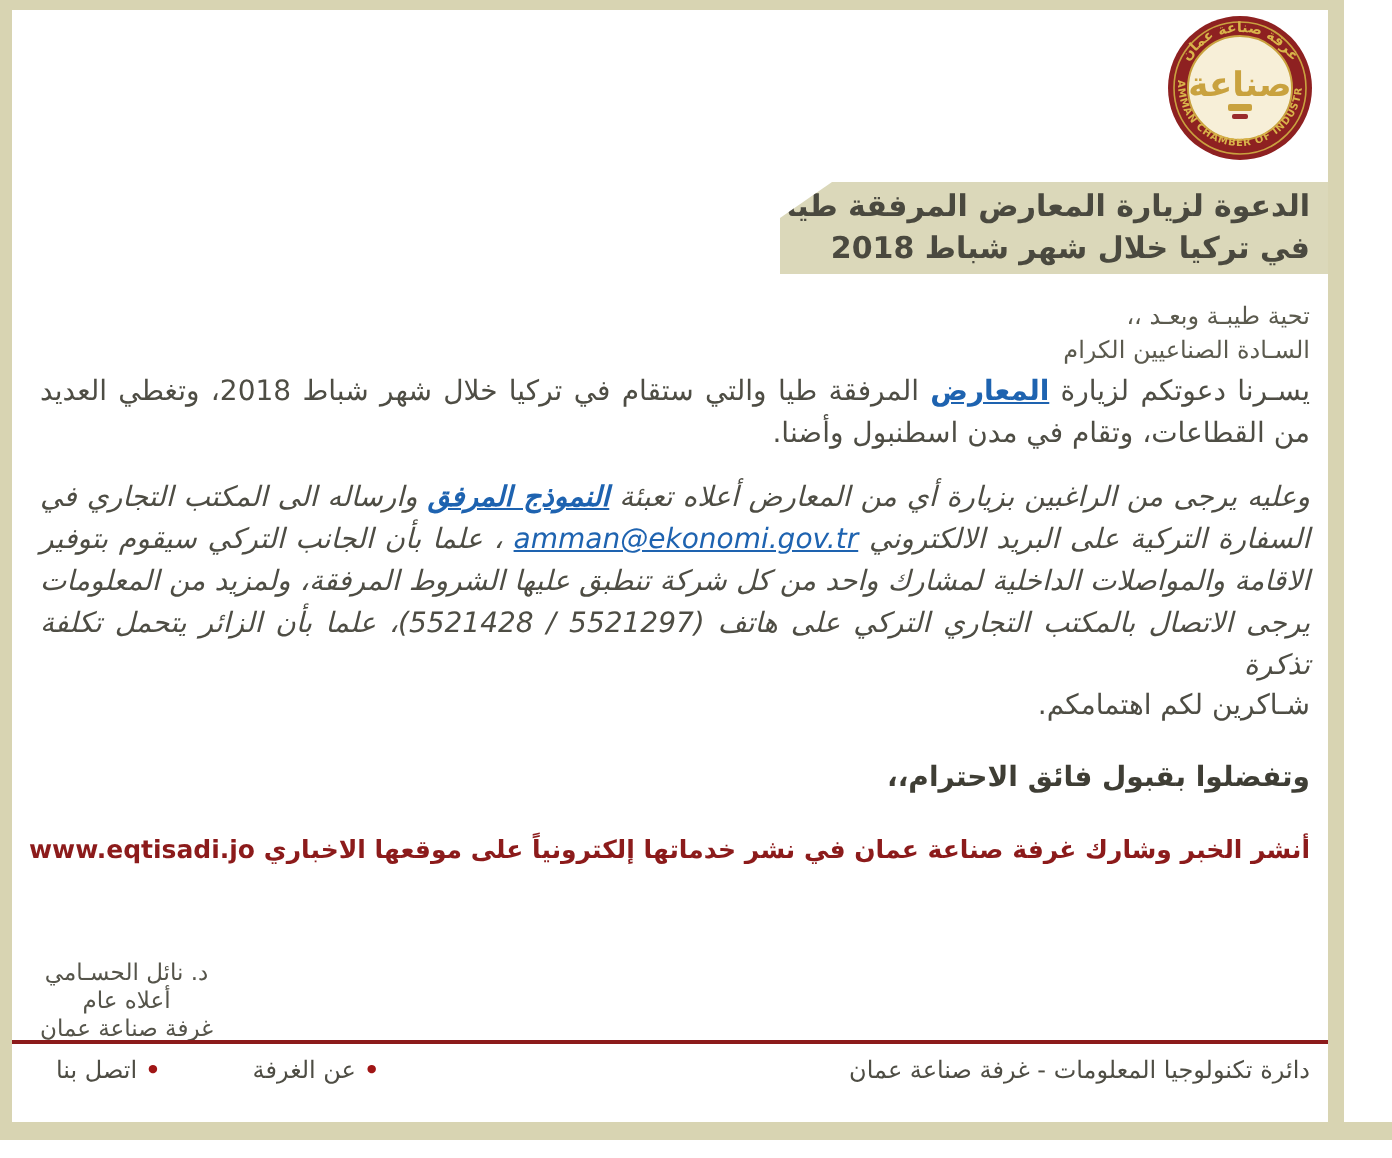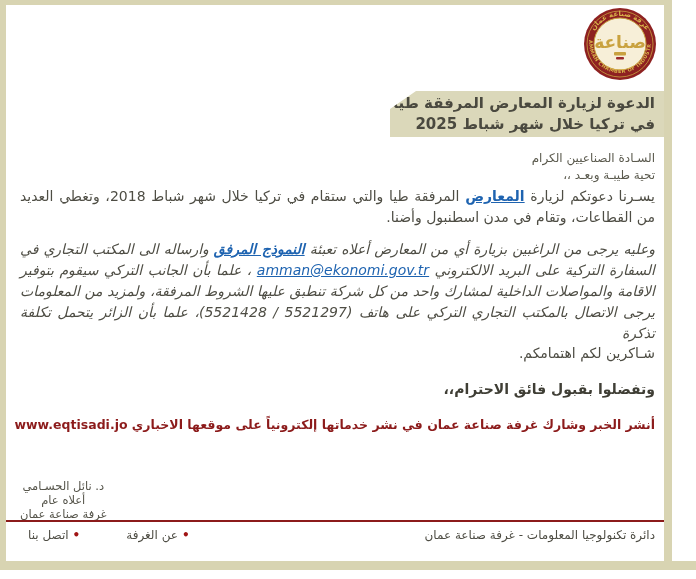--- a/index.html
+++ b/index.html
@@ -94,26 +94,26 @@
         <textPath href="#arcBot" startOffset="50%" text-anchor="middle">AMMAN CHAMBER OF INDUSTRY</textPath>
       </text>
       <text x="37" y="41" text-anchor="middle" font-size="17" font-weight="bold" fill="#c9a23f">صناعة</text>
       <rect x="31" y="45" width="12" height="3.5" rx="1" fill="#c9a23f"></rect>
       <rect x="33" y="50" width="8" height="2.5" rx="1" fill="#9a2b2b"></rect>
     </svg>
   </div>
 
   <div class="title-block">
     <div>الدعوة لزيارة المعارض المرفقة طيا</div>
-    <div>في تركيا خلال شهر شباط 2025</div>
+    <div>في تركيا خلال شهر شباط 2018</div>
   </div>
 
   <div class="greeting">
+    <div>تحية طيبـة وبعـد ،،</div>
     <div>السـادة الصناعيين الكرام</div>
-    <div>تحية طيبـة وبعـد ،،</div>
   </div>
 
   <p class="para p1">
     <span>يسـرنا دعوتكم لزيارة </span><a class="link bold">المعارض</a><span> المرفقة طيا والتي ستقام في تركيا خلال شهر شباط 2018، وتغطي العديد من القطاعات، وتقام في مدن اسطنبول وأضنا.</span>
   </p>
 
   <p class="para p2">
     <span>وعليه يرجى من الراغبين بزيارة أي من المعارض أعلاه تعبئة </span><a class="link bold">النموذج المرفق</a><span> وارساله الى المكتب التجاري في السفارة التركية على البريد الالكتروني </span><a class="link">amman@ekonomi.gov.tr</a><span> ، علما بأن الجانب التركي سيقوم بتوفير الاقامة والمواصلات الداخلية لمشارك واحد من كل شركة تنطبق عليها الشروط المرفقة، ولمزيد من المعلومات يرجى الاتصال بالمكتب التجاري التركي على هاتف (5521297 / 5521428)، علما بأن الزائر يتحمل تكلفة تذكرة</span>
   </p>
 

